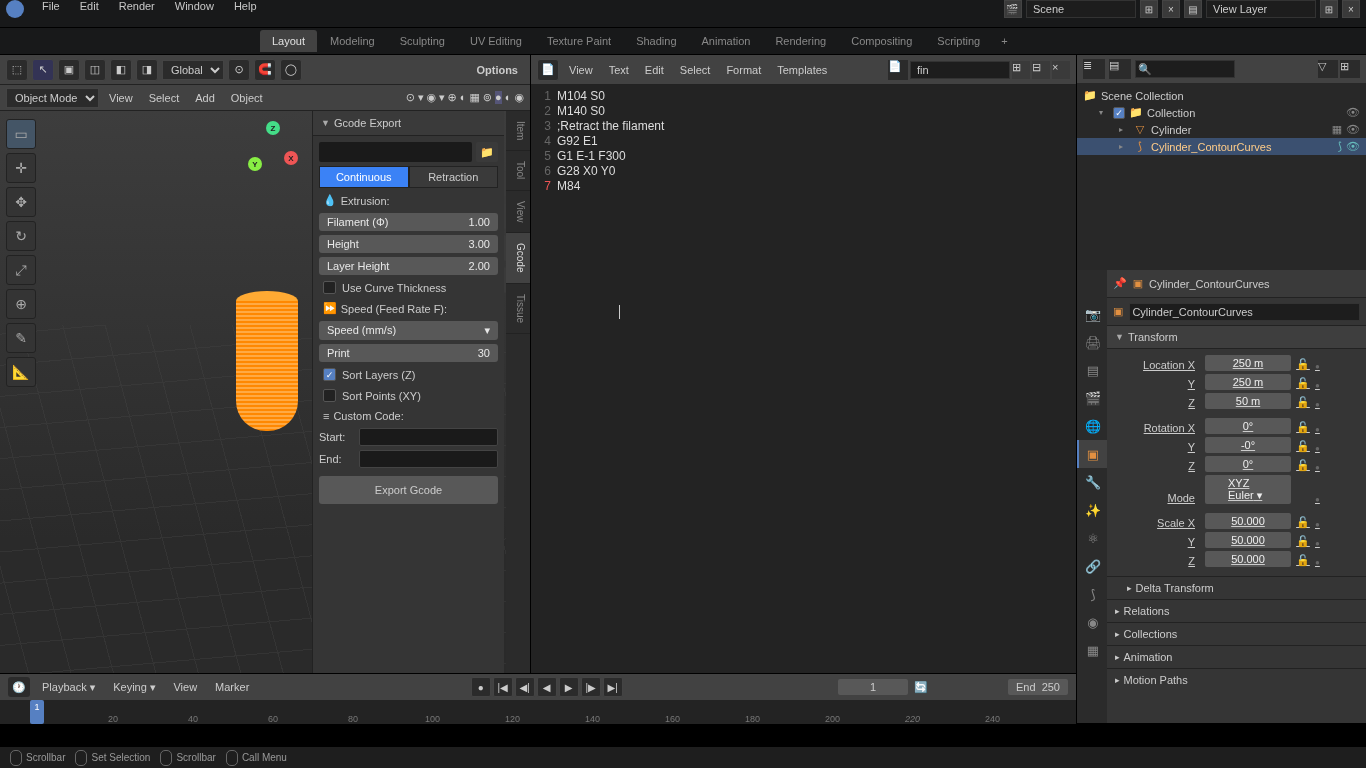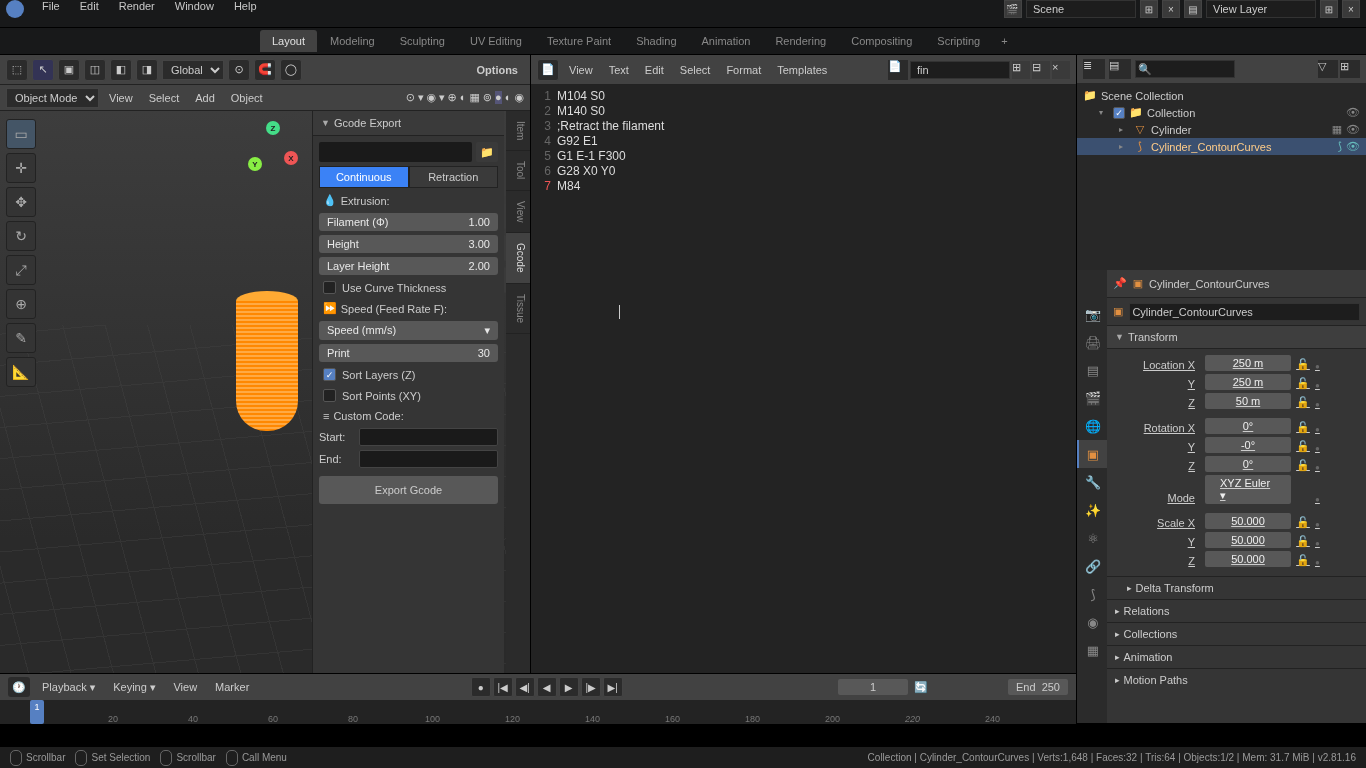--- a/index.html
+++ b/index.html
@@ -462,21 +462,21 @@
               <span class="dot">●</span>
             </div>
           <div class="prop-row">
               <span class="lbl">Z</span>
               <span class="val">0°</span>
               <span class="lock">🔓</span>
               <span class="dot">●</span>
             </div>
           <div class="prop-row">
               <span class="lbl">Mode</span>
-              <span class="val" style="text-align:left;padding:2px 15px;"><span>XYZ Euler</span> ▾</span>
+              <span class="val" style="text-align:left;padding:2px 23px;"><span>XYZ Euler</span> ▾</span>
               <span class="lock"></span>
               <span class="dot">●</span>
             </div>
           <div style="height:6px;"></div>
           <div class="prop-row">
               <span class="lbl">Scale X</span>
               <span class="val">50.000</span>
               <span class="lock">🔓</span>
               <span class="dot">●</span>
             </div>
@@ -572,14 +572,13 @@
       <span>Set Selection</span>
     </div>
   <div class="sb-item">
       <div class="mouse-ico"></div>
       <span>Scrollbar</span>
     </div>
   <div class="sb-item">
       <div class="mouse-ico"></div>
       <span>Call Menu</span>
     </div>
-  <div class="sb-right">Collection | Cylinder_ContourCurves | Verts:1,648 | Faces:32 | Tris:64 | Objects:1/2 | Mem: 31.7 MiB | v2.81.16</div>
 </div>
 
 </body></html>

